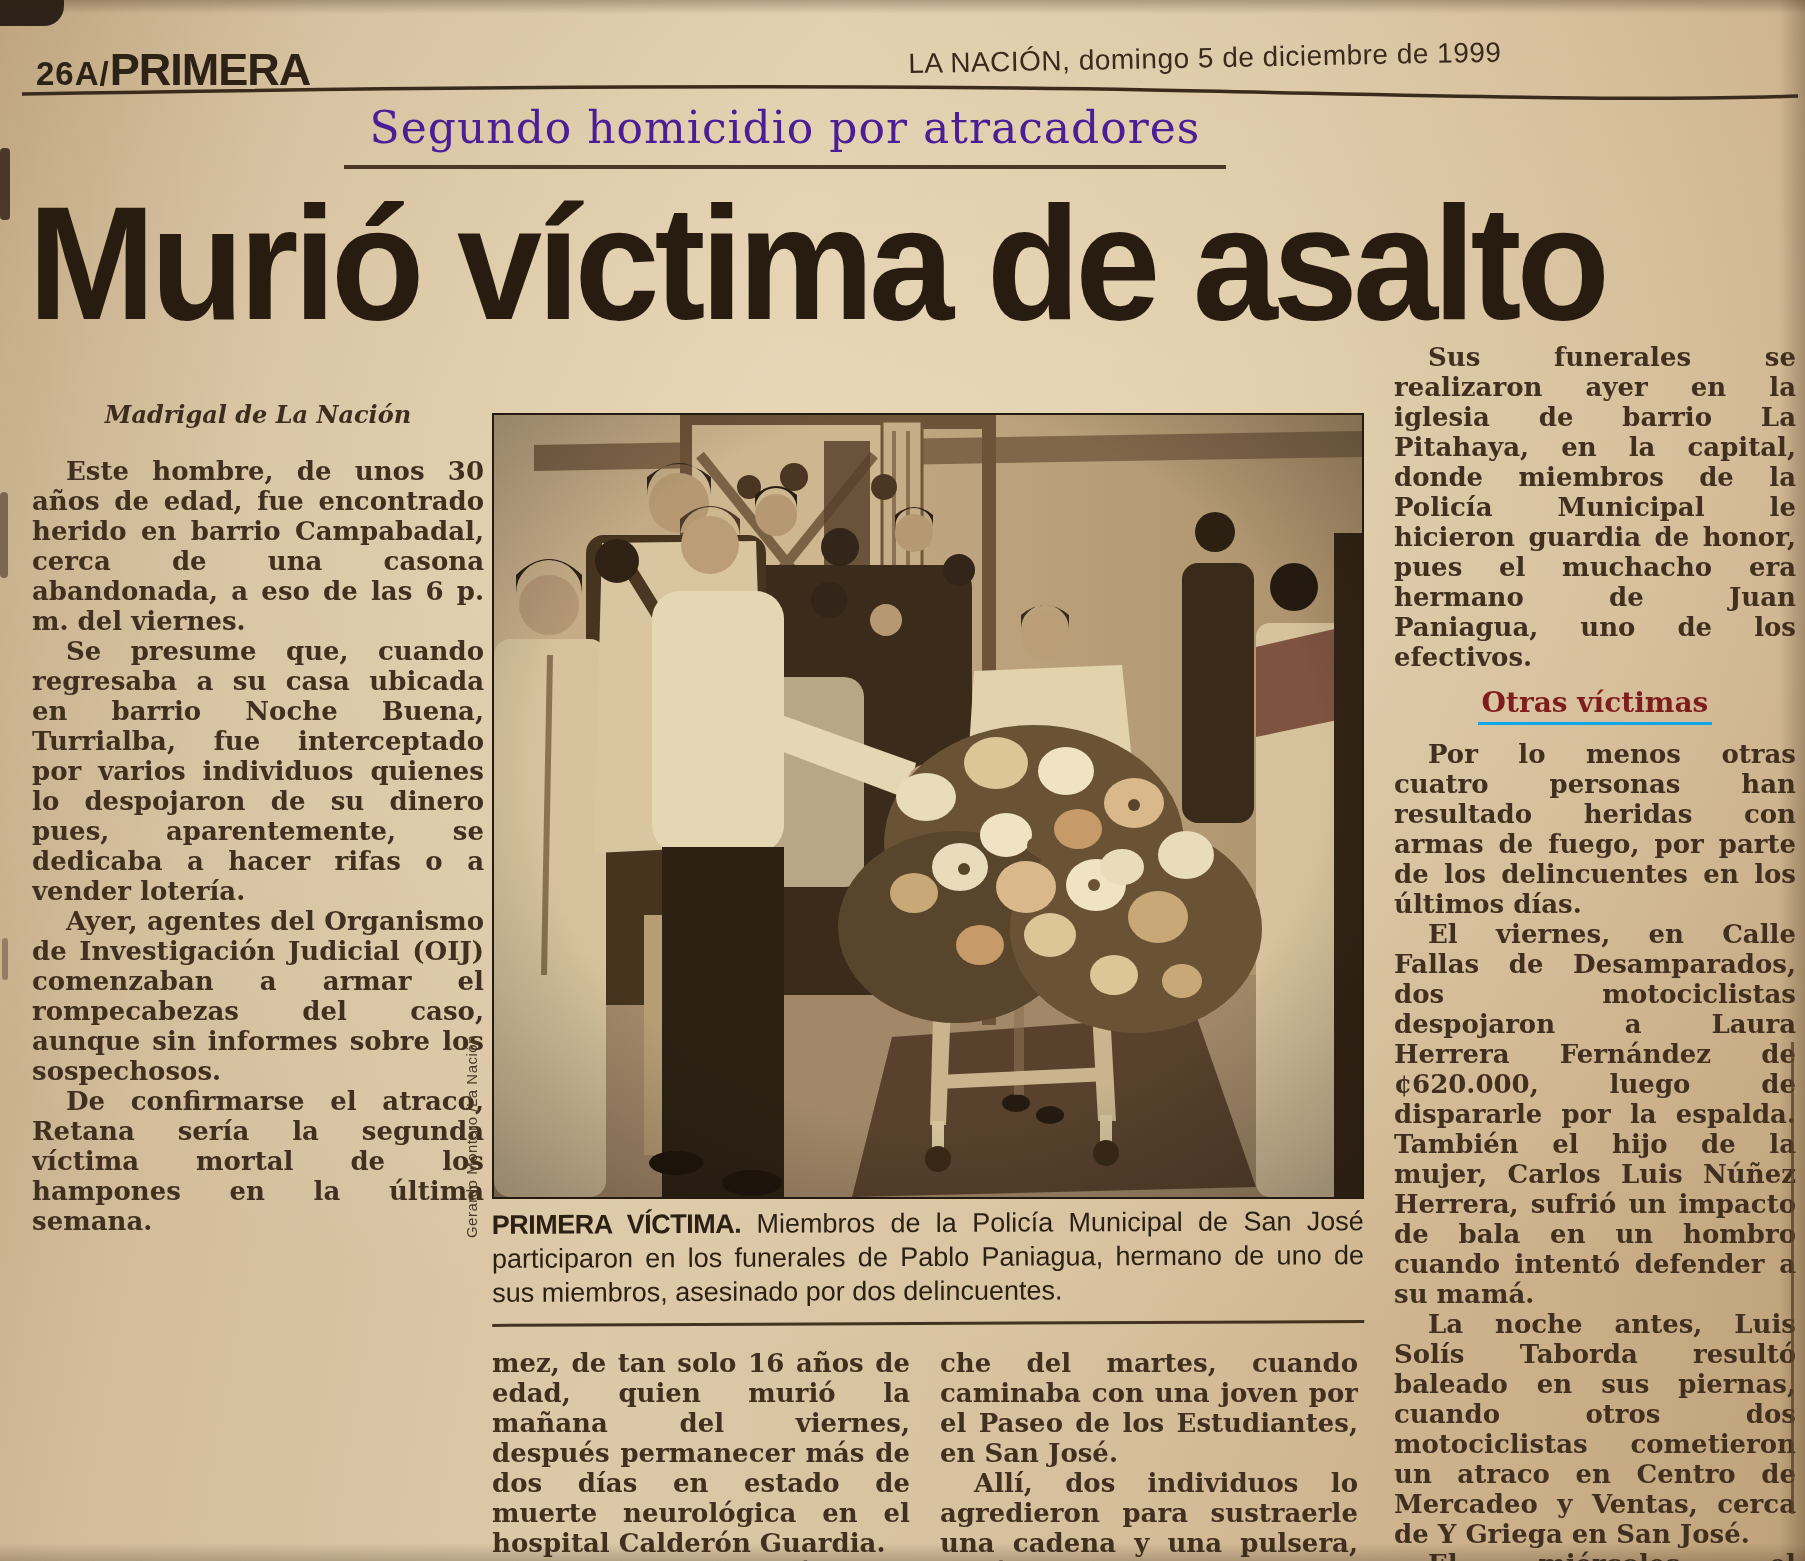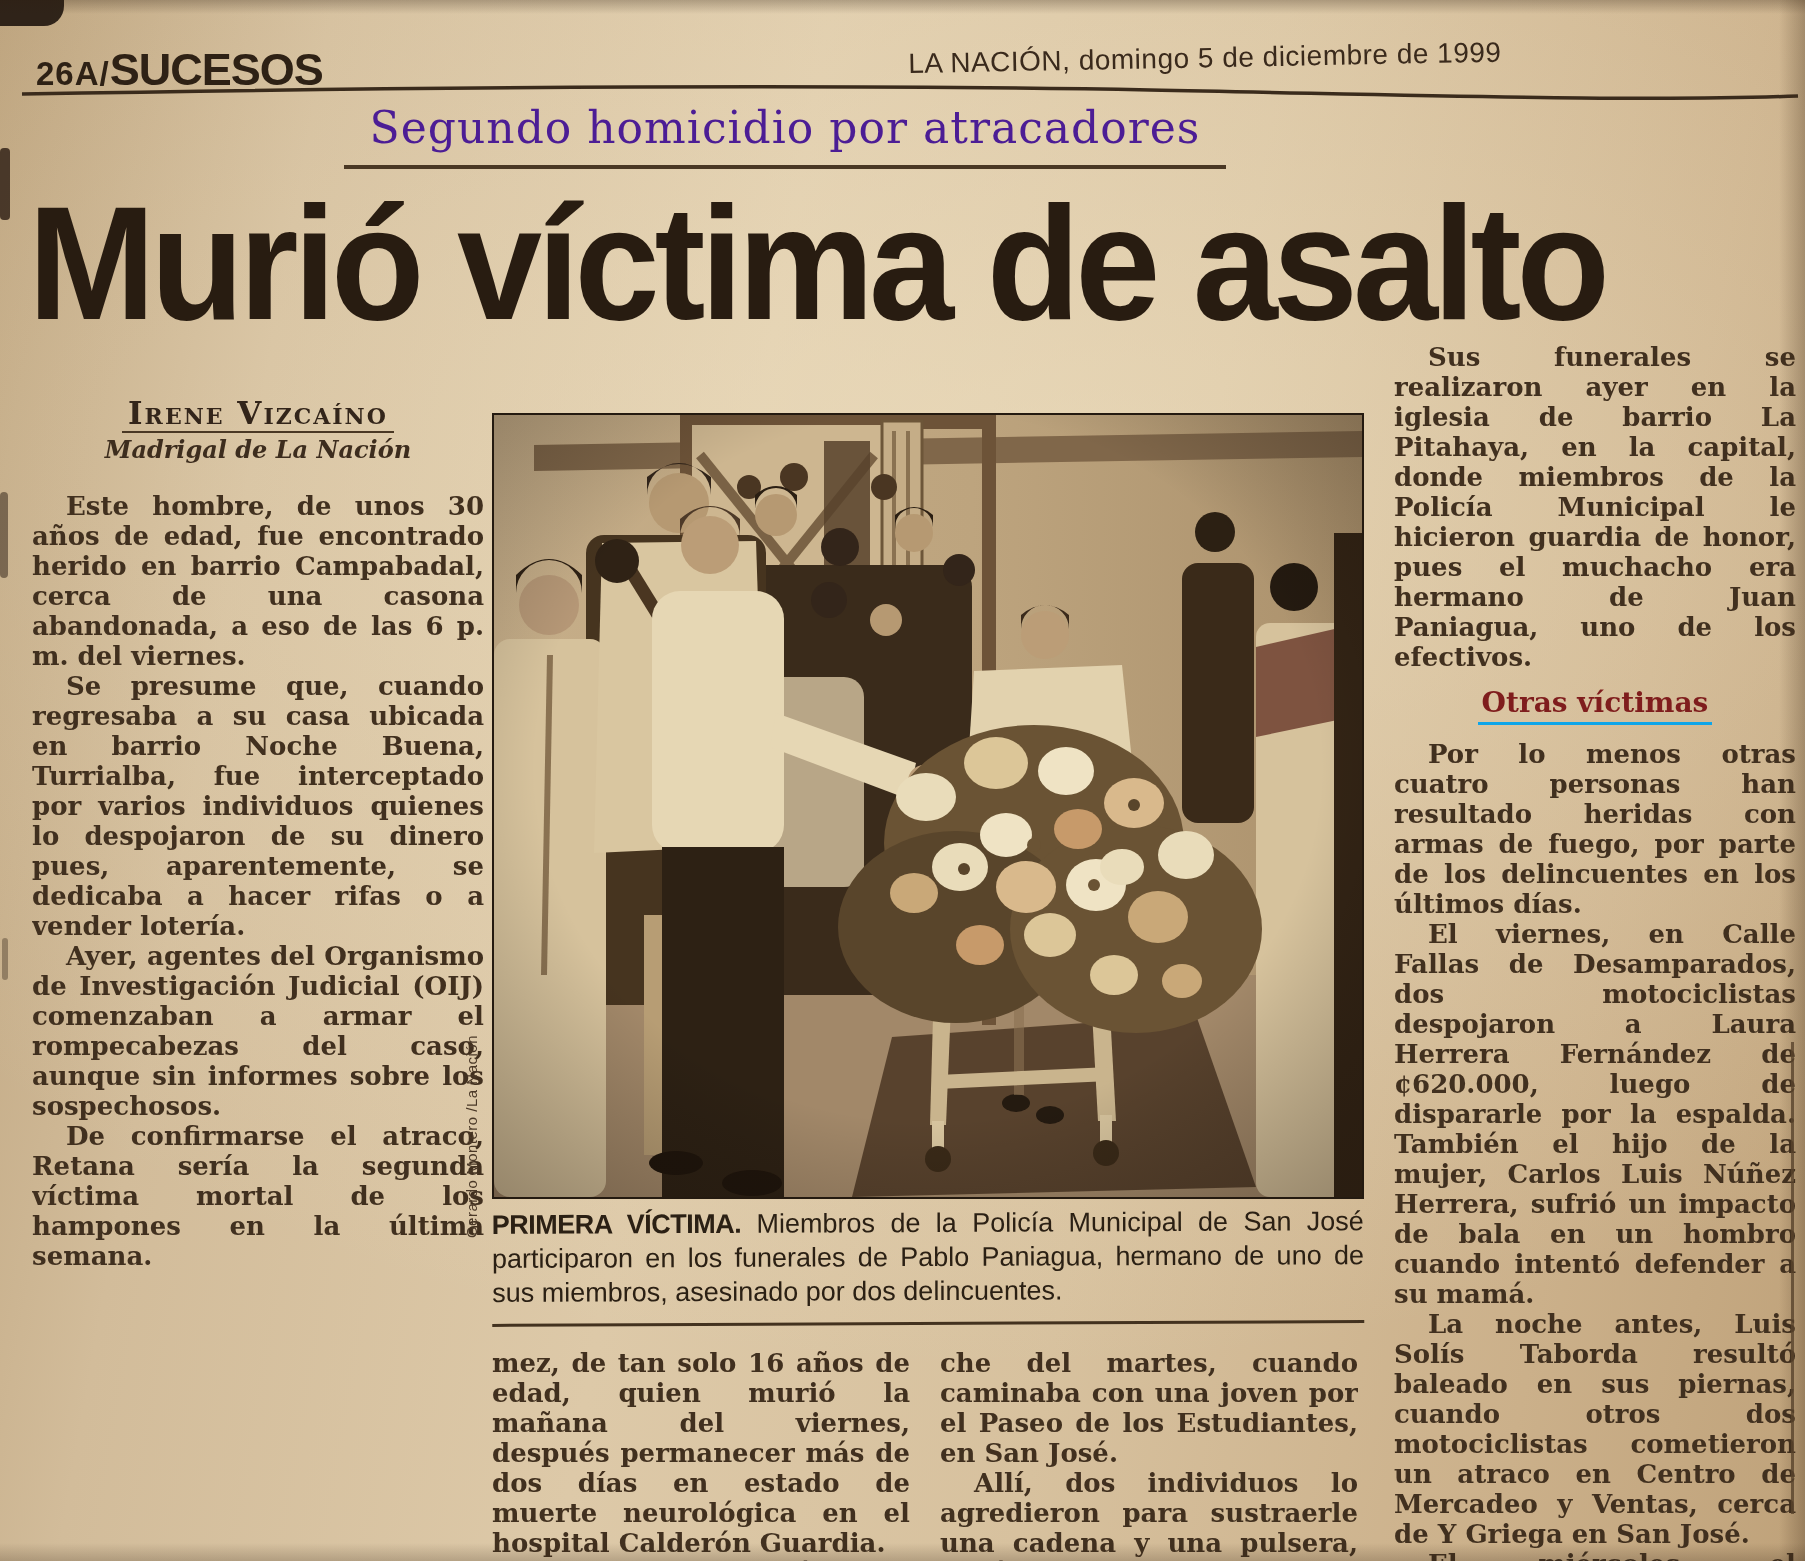--- a/index.html
+++ b/index.html
@@ -66,34 +66,33 @@
   .right-shade{right:0;top:0;width:26px;height:1561px;
     background:linear-gradient(270deg,rgba(64,44,24,.30),rgba(0,0,0,0));}
   .bottom-shade{left:0;bottom:0;width:1805px;height:18px;
     background:linear-gradient(0deg,rgba(46,30,16,.22),rgba(0,0,0,0));}
 </style>
 </head>
 <body>
 
 <div class="abs hdr-left">
   <span class="hdr-pageno">26A/</span>
-  <span class="hdr-section">SUCESOS</span>
+  <span class="hdr-section">PRIMERA</span>
 </div>
 <div class="abs hdr-masthead">LA NACIÓN, domingo 5 de diciembre de 1999</div>
 <svg class="abs hdr-rule" viewBox="0 0 1805 30" preserveAspectRatio="none">
   <path d="M22,12 C420,5 820,2 1150,8 C1420,13 1640,20 1798,14" fill="none" stroke="#3a2b1c" stroke-width="3.5"></path>
 </svg>
 
 <div class="abs kicker-wrap">
   <span class="kicker">Segundo homicidio por atracadores</span>
 </div>
 <div class="abs headline">Murió víctima de asalto</div>
 
 <div class="col col-left">
-  <div class="byline-author"><span>Irene Vizcaíno</span></div>
   <div class="byline-role">Madrigal de La Nación</div>
   <div>
       <p class="para">Este hombre, de unos 30 años de edad, fue encontrado herido en barrio Campabadal, cerca de una casona abandonada, a eso de las 6 p. m. del viernes.</p>
       <p class="para">Se presume que, cuando regresaba a su casa ubicada en barrio Noche Buena, Turrialba, fue interceptado por varios individuos quienes lo despojaron de su dinero pues, aparentemente, se dedicaba a hacer rifas o a vender lotería.</p>
       <p class="para">Ayer, agentes del Organismo de Investigación Judicial (OIJ) comenzaban a armar el rompecabezas del caso, aunque sin informes sobre los sospechosos.</p>
       <p class="para">De confirmarse el atraco, Retana sería la segunda víctima mortal de los hampones en la última semana.</p>
     </div>
 </div>
 
 <div class="abs photo">

